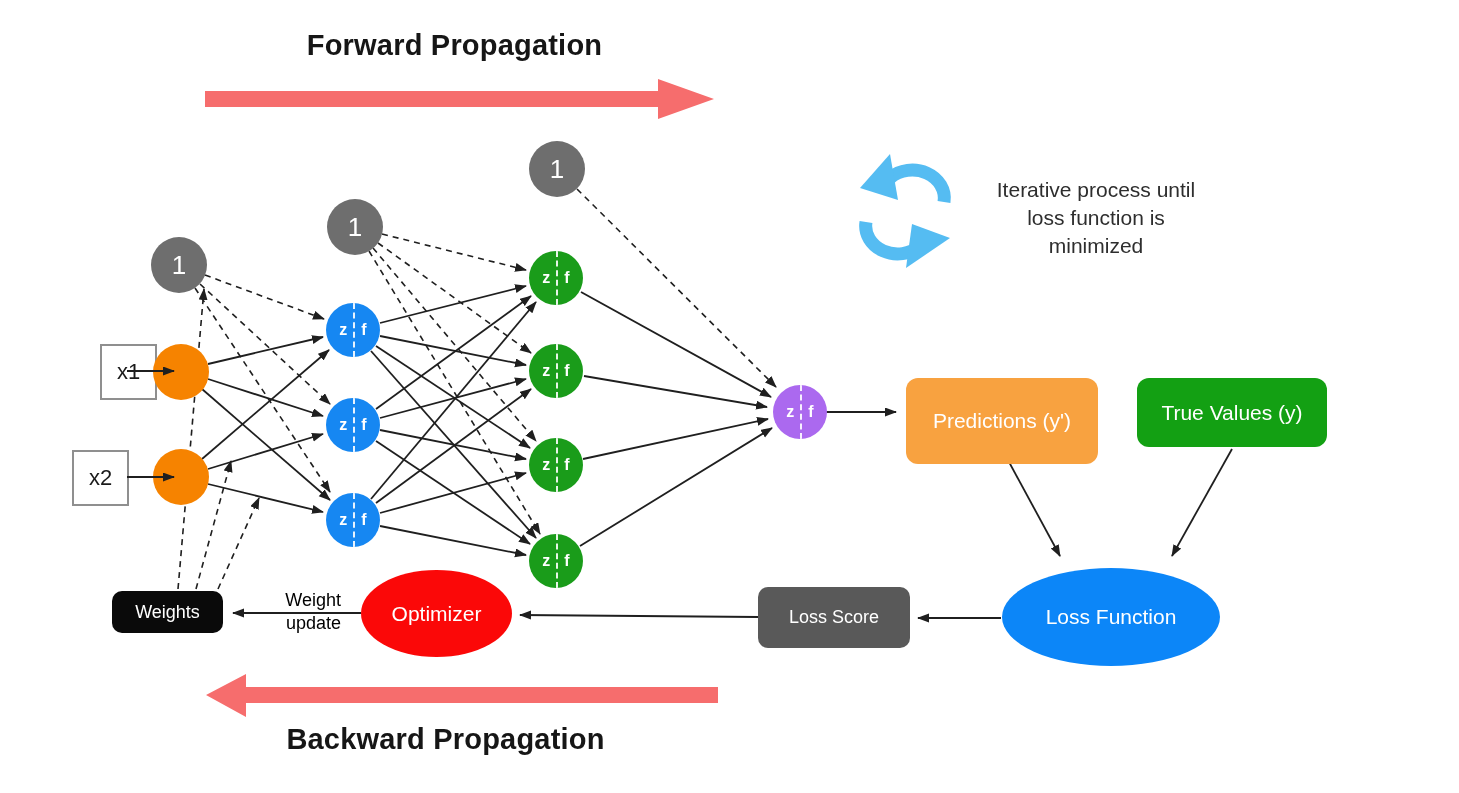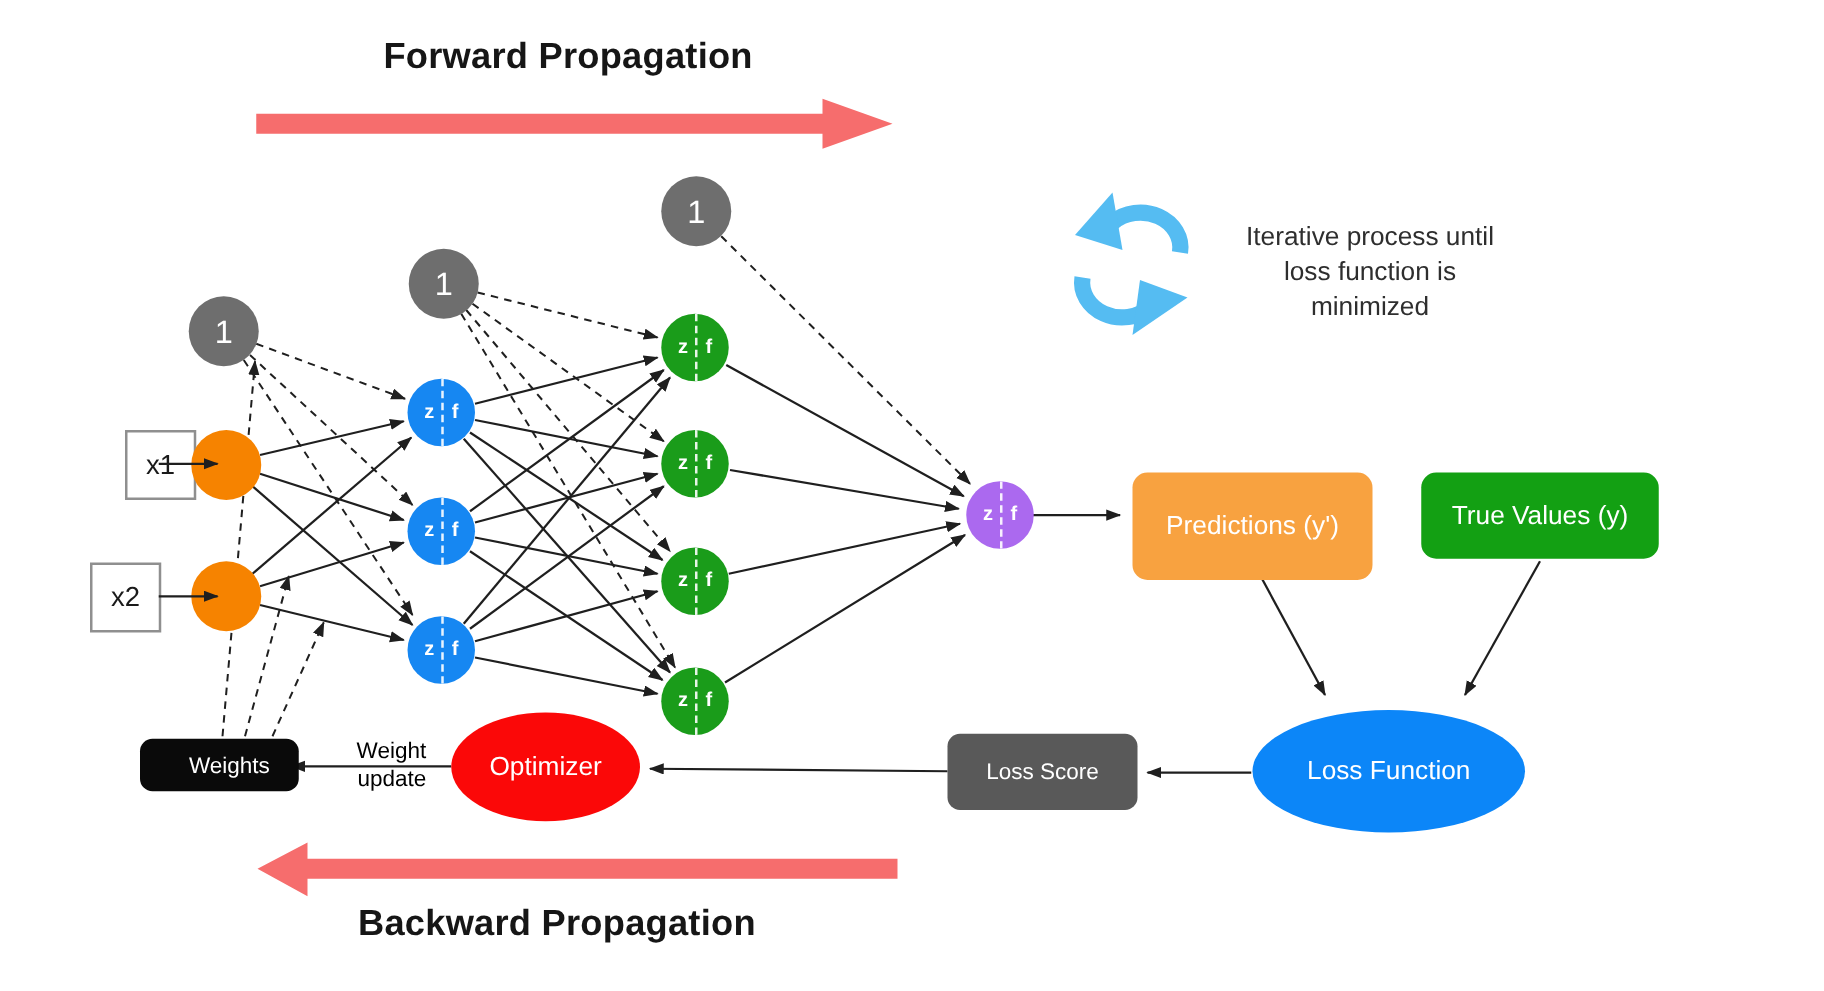--- a/index.html
+++ b/index.html
@@ -207,21 +207,21 @@
   </div>
   <div class="ellipse blue" style="left:1002px;top:568px;width:218px;height:98px;">
     <span>Loss Function</span>
   </div>
   <div class="pill darkgray" style="left:758px;top:587px;width:152px;height:61px;">
     <span>Loss Score</span>
   </div>
   <div class="ellipse red" style="left:361px;top:570px;width:151px;height:87px;">
     <span>Optimizer</span>
   </div>
-  <div class="pill black" style="left:112px;top:591px;width:111px;height:42px;padding-left:16px;">
+  <div class="pill black" style="left:112px;top:591px;width:111px;height:42px;">
     <span>Weights</span>
   </div>
 
   <div class="wu-label">
     <div>Weight</div>
     <div>update</div>
   </div>
 
   <svg class="layer" style="z-index:2;" width="1459" height="793" viewBox="0 0 1459 793">
     <defs>

